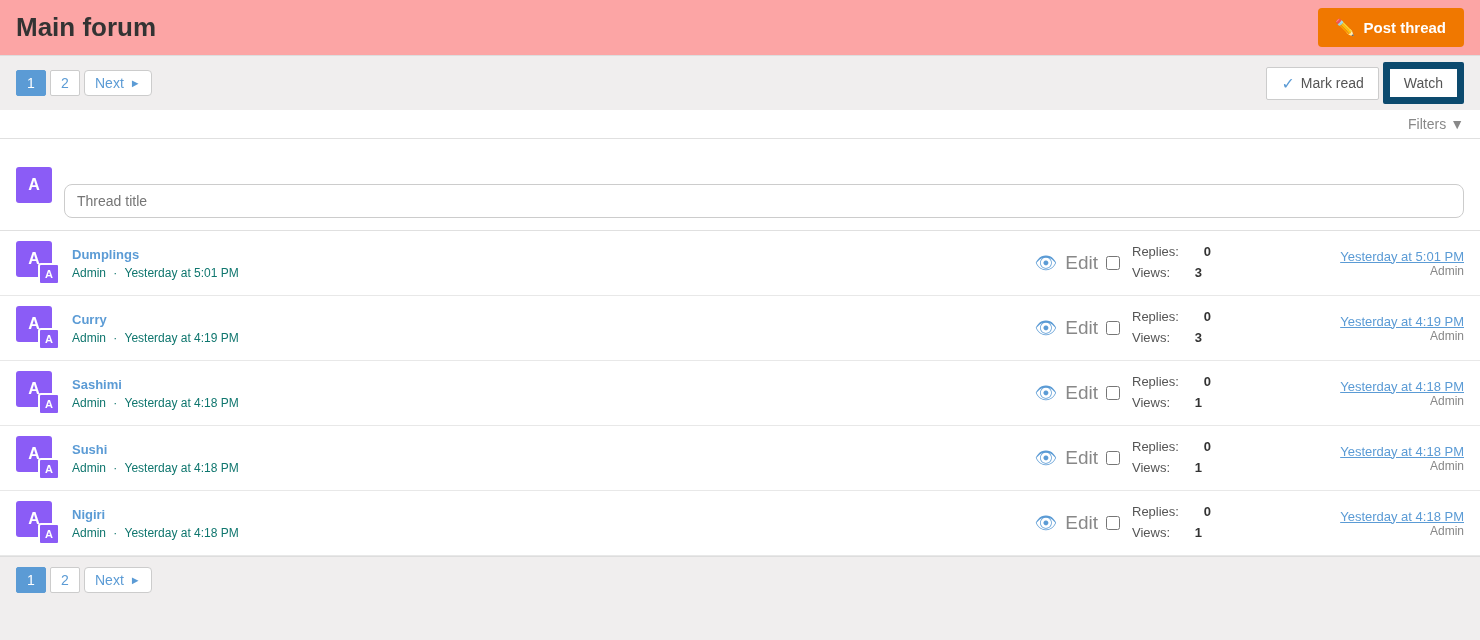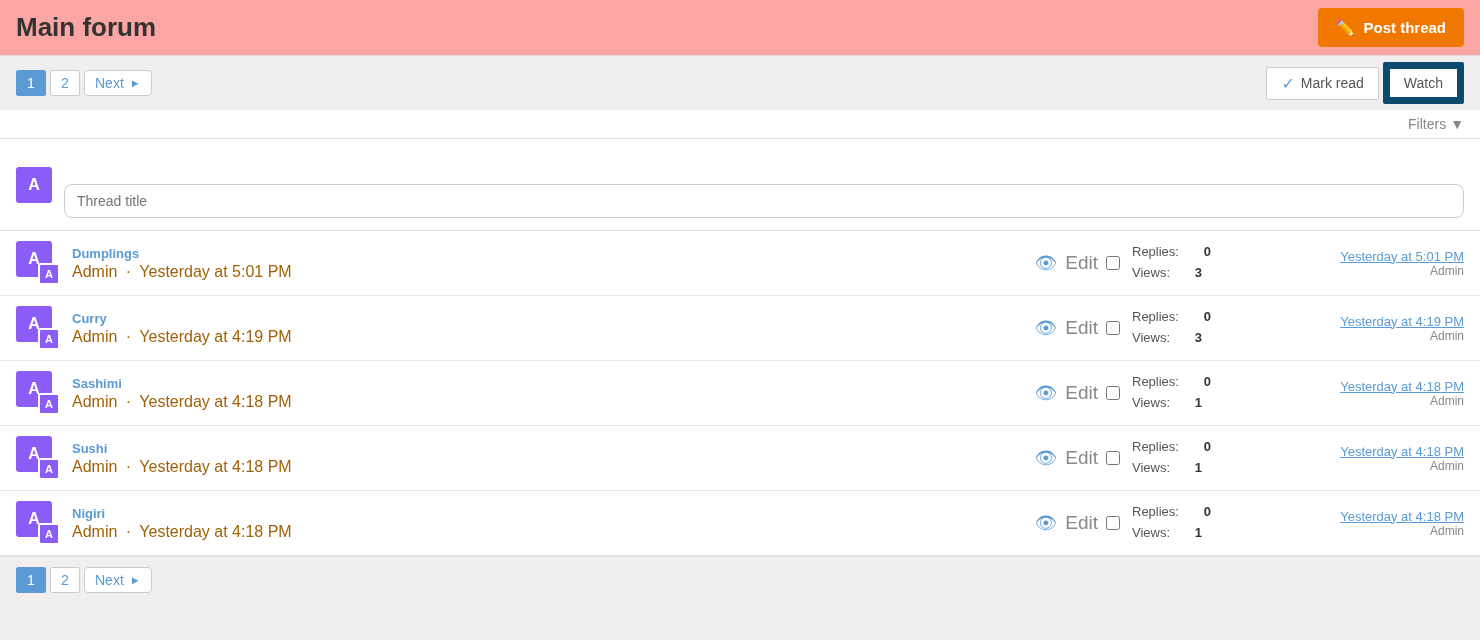--- a/index.html
+++ b/index.html
@@ -218,22 +218,22 @@
     }
     .thread-title-link {
       color: #5b9bd5;
       font-size: 13px;
       font-weight: bold;
       text-decoration: none;
       display: block;
       margin-bottom: 2px;
     }
     .thread-meta {
-      color: #a16207;
-      font-size: 16px;
+      color: #0f766e;
+      font-size: 12px;
     }
     .thread-meta .dot {
       margin: 0 4px;
     }
     .thread-actions {
       display: flex;
       align-items: center;
       gap: 8px;
       color: #aaa;
       font-size: 13px;

